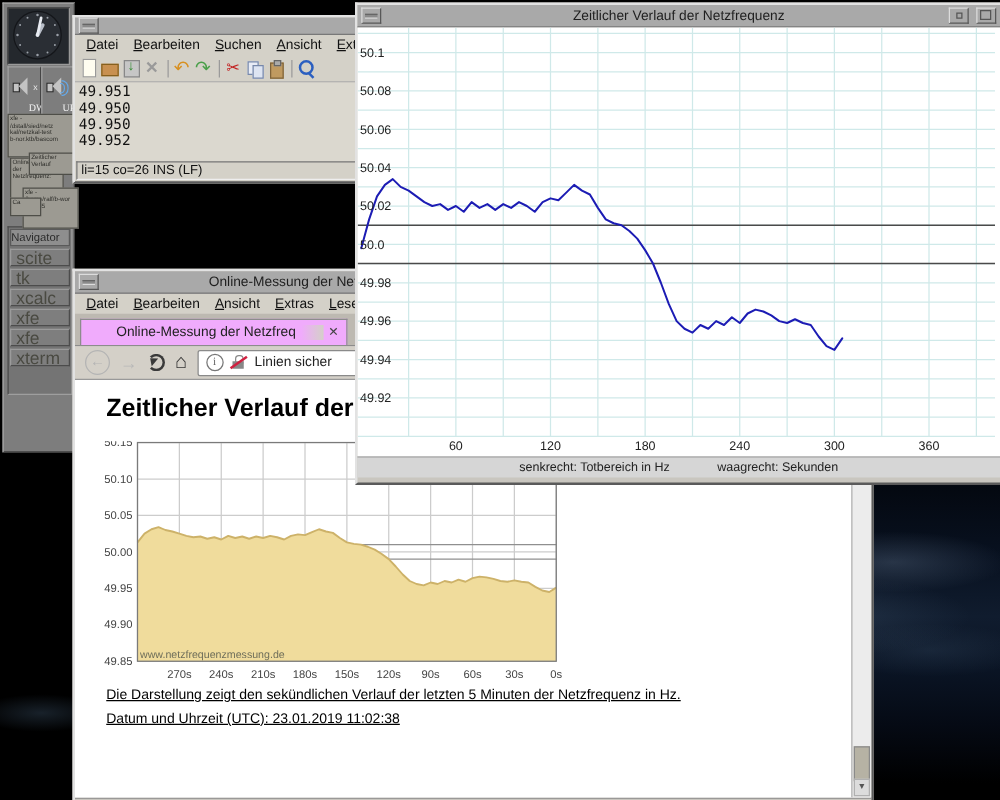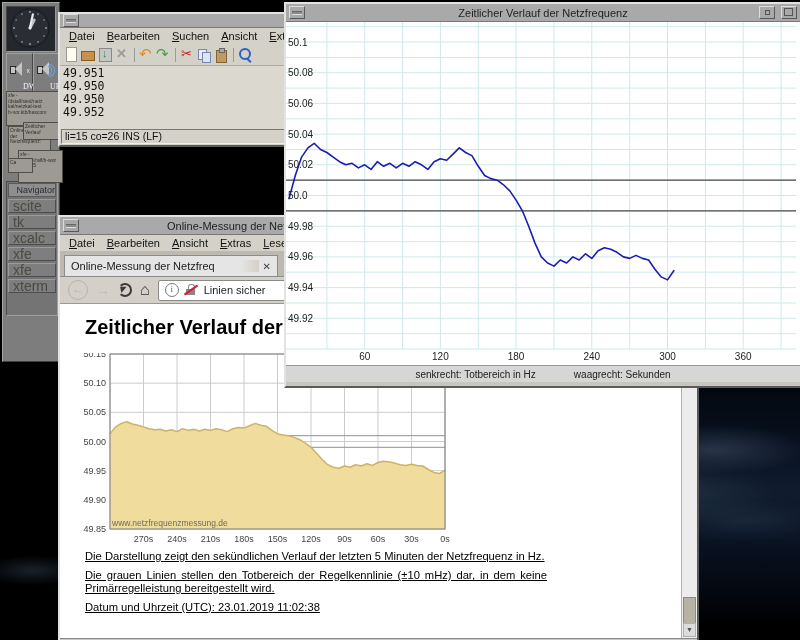--- a/index.html
+++ b/index.html
@@ -63,22 +63,22 @@
   .i-copy::after{content:"";position:absolute;left:6px;top:6px;width:7px;height:9px;background:#dde4f2;border:1px solid #7788aa;}
   .i-paste::before{content:"";position:absolute;left:3px;top:4px;width:9px;height:11px;background:#c09a60;border:1px solid #80643a;}
   .i-paste::after{content:"";position:absolute;left:6px;top:2px;width:4px;height:3px;background:#aaa;border:1px solid #666;}
   .i-search::before{content:"";position:absolute;left:2px;top:2px;width:8px;height:8px;border:2px solid #2b5fc0;border-radius:50%;}
   .i-search::after{content:"";position:absolute;left:11px;top:12px;width:5px;height:2px;background:#2b5fc0;transform:rotate(45deg);transform-origin:0 0;}
 
   
   #browser-window{left:58px;top:215px;width:637px;height:427px;z-index:20;background:#d4d0c8;}
   #browser-title-text{position:absolute;left:107px;font-size:11px;color:#1e1e1e;white-space:nowrap;}
   #tabbar{height:23px;background:#bdb9b1;display:flex;align-items:flex-end;padding:2px 4px 0;border-bottom:1px solid #8c8c8c;}
-  .tab{width:200px;height:20px;background:#e5e5e5;border:1px solid #8c8c8c;border-bottom:none;display:flex;align-items:center;
-       font-size:11px;color:#222;padding:0 6px;position:relative;}
+  .tab{width:200px;height:20px;background:#f0abfc;border:1px solid #8c8c8c;border-bottom:none;display:flex;align-items:center;
+       font-size:11px;color:#222;padding:0 6px;position:relative;text-align:center;}
   .tab-label{white-space:nowrap;overflow:hidden;flex:1;position:relative;}
   .tab-label::after{content:"";position:absolute;right:0;top:0;width:18px;height:100%;
        background:linear-gradient(90deg,rgba(212,208,200,0),#d4d0c8);}
   .tab-close{margin-left:4px;font-size:10px;color:#444;}
   .newtab{font-size:14px;padding:0 10px 2px;color:#333;}
   #navbar{height:26px;display:flex;align-items:center;padding:0 8px;gap:8px;background:#d4d0c8;border-bottom:1px solid #999;}
   .nav-back{width:18px;height:18px;border:1px solid #b4b4b4;border-radius:50%;color:#b4b4b4;font-size:12px;line-height:16px;text-align:center;flex:none;}
   .nav-fwd{color:#b8b8b8;font-size:14px;flex:none;}
   .nav-reload{width:10px;height:10px;border:2px solid #3a3a3a;border-radius:50%;border-left-color:transparent;position:relative;flex:none;}
   .nav-reload::after{content:"";position:absolute;left:-4px;top:-2px;border:4px solid transparent;border-right:5px solid #3a3a3a;transform:rotate(40deg);}
@@ -123,21 +123,21 @@
   .iw{position:absolute;background:#9c9a92;border:1px solid #4e4e48;padding:1px;overflow:hidden;}
   .iwline{display:block;font-size:5px;line-height:5.5px;color:#2e2e2a;white-space:nowrap;}
   .iw1{left:3px;top:88px;width:51px;height:31px;}
   .iw2{left:20px;top:119px;width:35px;height:14px;z-index:2;}
   .iw3{left:5px;top:123px;width:39px;height:37px;z-index:1;}
   .iw4{left:5px;top:155px;width:21px;height:11px;z-index:4;}
   .iw5{left:15px;top:147px;width:41px;height:29px;z-index:3;}
 
   .pager{position:absolute;left:3px;top:178px;width:48px;height:131px;background:#747474;padding:1px;
          border:1px solid;border-color:#4a4a4a #9e9e9e #9e9e9e #4a4a4a;}
-  .pager-title{height:12px;background:#8e8e8e;border:1px solid #5a5a5a;font-size:9px;color:#2c2c2c;text-align:right;line-height:12px;margin-bottom:2px;}
+  .pager-title{height:12px;background:#8e8e8e;border:1px solid #5a5a5a;font-size:9px;color:#2c2c2c;text-align:left;line-height:12px;margin-bottom:2px;}
   .pager-item{display:block;height:12px;background:#7e7e7e;border:1px solid;border-color:#9b9b9b #4c4c4c #4c4c4c #9b9b9b;
               font-size:14px;line-height:12px;color:#4a4a42;padding-left:4px;margin-bottom:2px;overflow:hidden;}
 </style>
 </head>
 <body>
 
 <div id="screen">
   <div class="sky sky-right"></div>
   <div class="sky sky-left"></div>
 
@@ -320,21 +320,20 @@
             <text x="199.5" y="189" font-size="9" fill="#444" text-anchor="middle">150s</text>
             <text x="233.0" y="189" font-size="9" fill="#444" text-anchor="middle">120s</text>
             <text x="266.5" y="189" font-size="9" fill="#444" text-anchor="middle">90s</text>
             <text x="300.0" y="189" font-size="9" fill="#444" text-anchor="middle">60s</text>
             <text x="333.5" y="189" font-size="9" fill="#444" text-anchor="middle">30s</text>
             <text x="367.0" y="189" font-size="9" fill="#444" text-anchor="middle">0s</text>
             <text x="34" y="173" font-size="8.5" fill="#6e6e5a">www.netzfrequenzmessung.de</text>
           </svg>
         <div id="paras">
           <p>Die Darstellung zeigt den sekündlichen Verlauf der letzten 5 Minuten der Netzfrequenz in Hz.</p>
-          <p class="just">Die grauen Linien stellen den Totbereich der Regelkennlinie (±10 mHz) dar, in dem keine Primärregelleistung bereitgestellt wird.</p>
           <p>Datum und Uhrzeit (UTC): 23.01.2019 11:02:38</p>
         </div>
       </div>
       <div id="scrollbar">
         <div id="scroll-thumb"></div>
         <div id="scroll-arrow">▼</div>
       </div>
     </div>
     <div id="browser-bottom"></div>
   </div>

